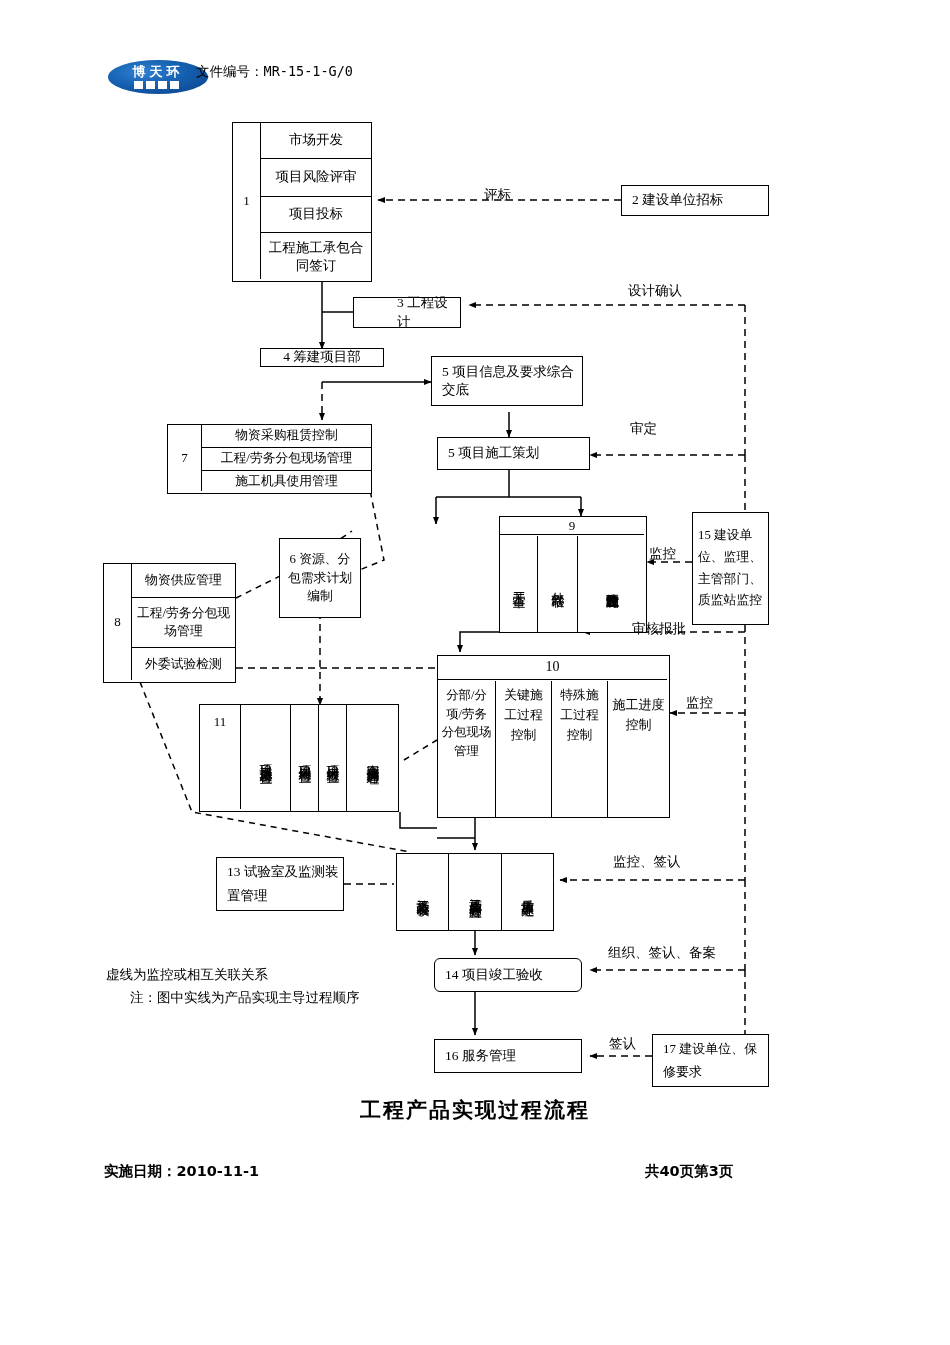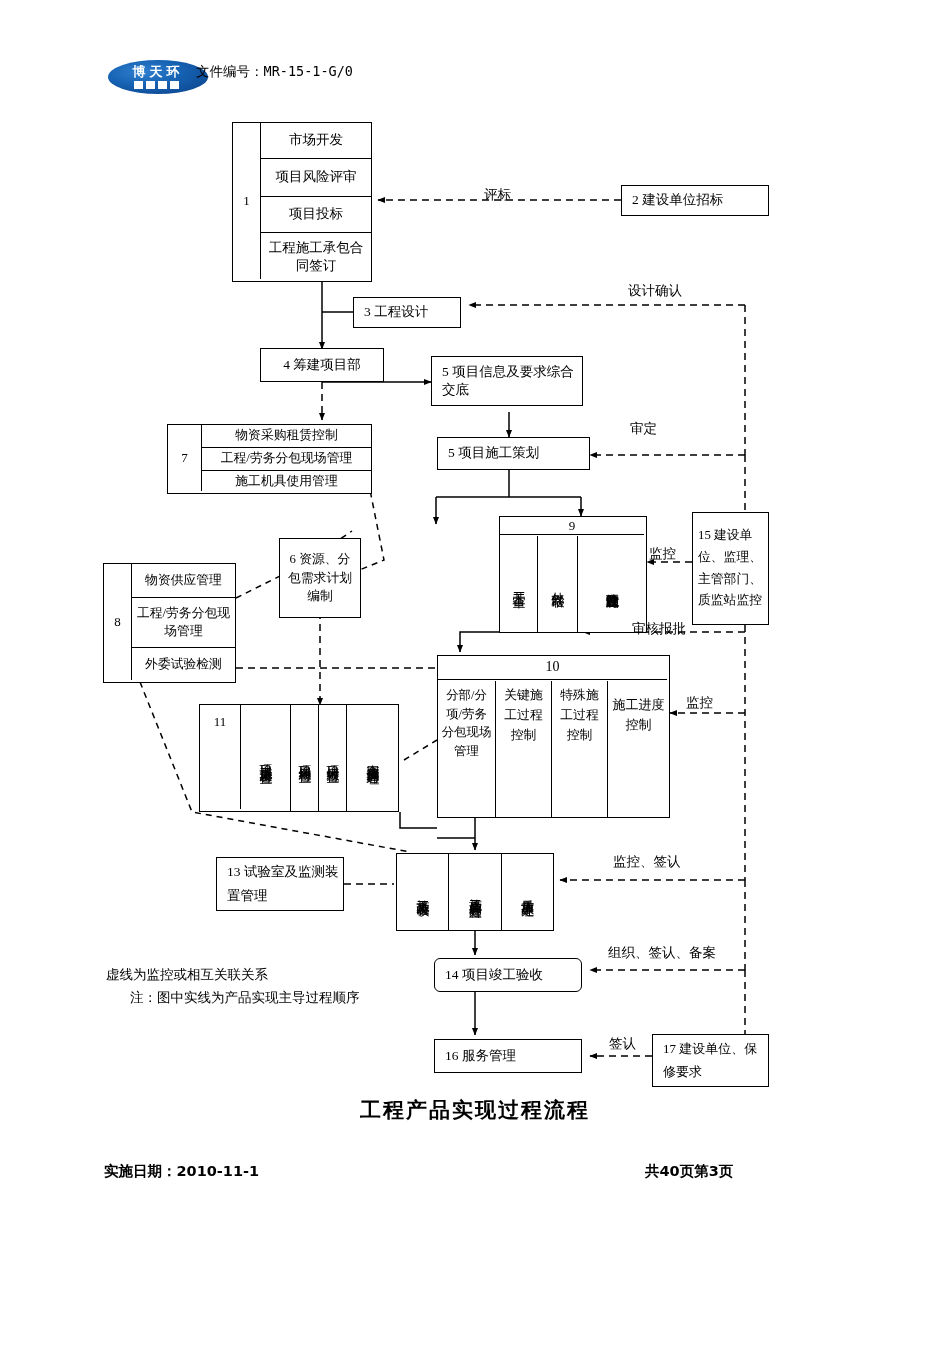--- a/index.html
+++ b/index.html
@@ -153,26 +153,26 @@
       <div class="cell" style="flex:0 0 36px;border-bottom:1.3px solid #000;">项目投标</div>
       <div class="cell" style="flex:1 1 auto;">工程施工承包合同签订</div>
     </div>
   </div>
 
   <div class="bx" style="left:621px;top:185px;width:148px;height:31px;">
     <div class="plain lead">2 建设单位招标</div>
   </div>
   <div class="wlab" style="left:484px;top:186px;">评标</div>
 
-  <div class="bx" style="left:353px;top:297px;width:108px;height:31px;">
+  <div class="bx" style="left:353px;top:297px;width:108px;height:31px;padding-left:33px;">
     <div class="plain lead">3 工程设计</div>
   </div>
   <div class="wlab" style="left:628px;top:282px;">设计确认</div>
 
-  <div class="bx" style="left:260px;top:348px;width:124px;height:34px;">
+  <div class="bx" style="left:260px;top:348px;width:124px;height:19px;">
     <div class="plain">4 筹建项目部</div>
   </div>
 
   <div class="bx" style="left:431px;top:356px;width:152px;height:50px;">
     <div class="plain lead" style="text-align:left;padding-right:8px;">5  项目信息及要求综合交底</div>
   </div>
 
   <div class="bx" style="left:437px;top:437px;width:153px;height:33px;">
     <div class="plain lead">5 项目施工策划</div>
   </div>

